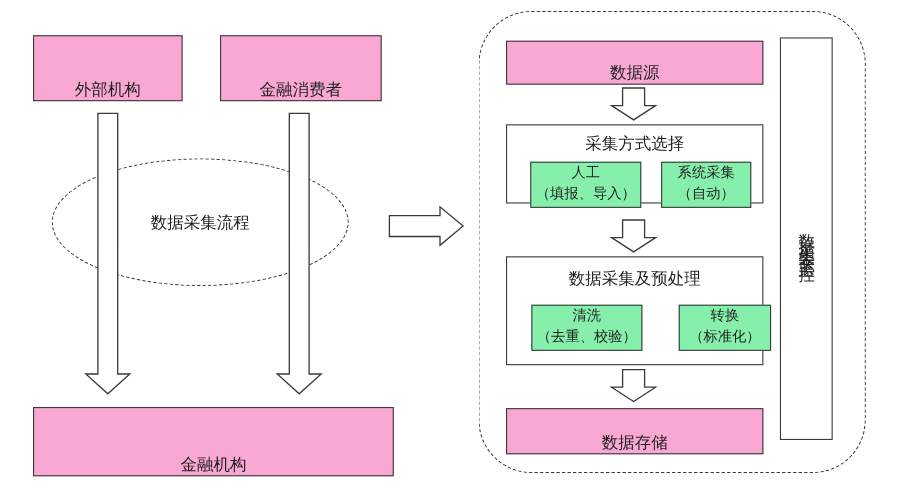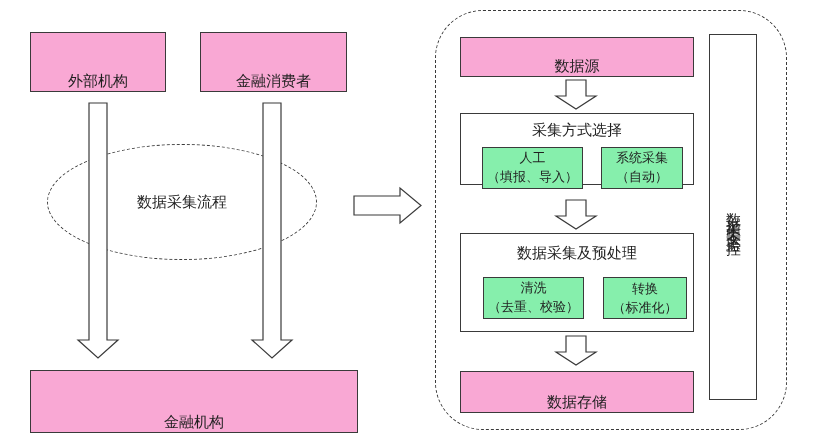--- a/index.html
+++ b/index.html
@@ -148,21 +148,21 @@
       <span>（自动）</span>
     </div>
   </div>
 
   <div class="group-box" style="left:460px; top:233px; width:234px; height:99px;">
     <div class="group-title" style="top:10px;">数据采集及预处理</div>
     <div class="inner-box" style="left:22px; top:43px; width:101px; height:42px;">
       <span>清洗</span>
       <span>（去重、校验）</span>
     </div>
-    <div class="inner-box" style="left:142px; top:43px; width:84px; height:42px;justify-content:flex-end;">
+    <div class="inner-box" style="left:156px; top:43px; width:84px; height:42px;">
       <span>转换</span>
       <span>（标准化）</span>
     </div>
   </div>
 
   <div class="box" style="left:460px; top:371px; width:234px; height:42px;">
     <span>数据存储</span>
   </div>
 
   <div class="monitor-strip">

